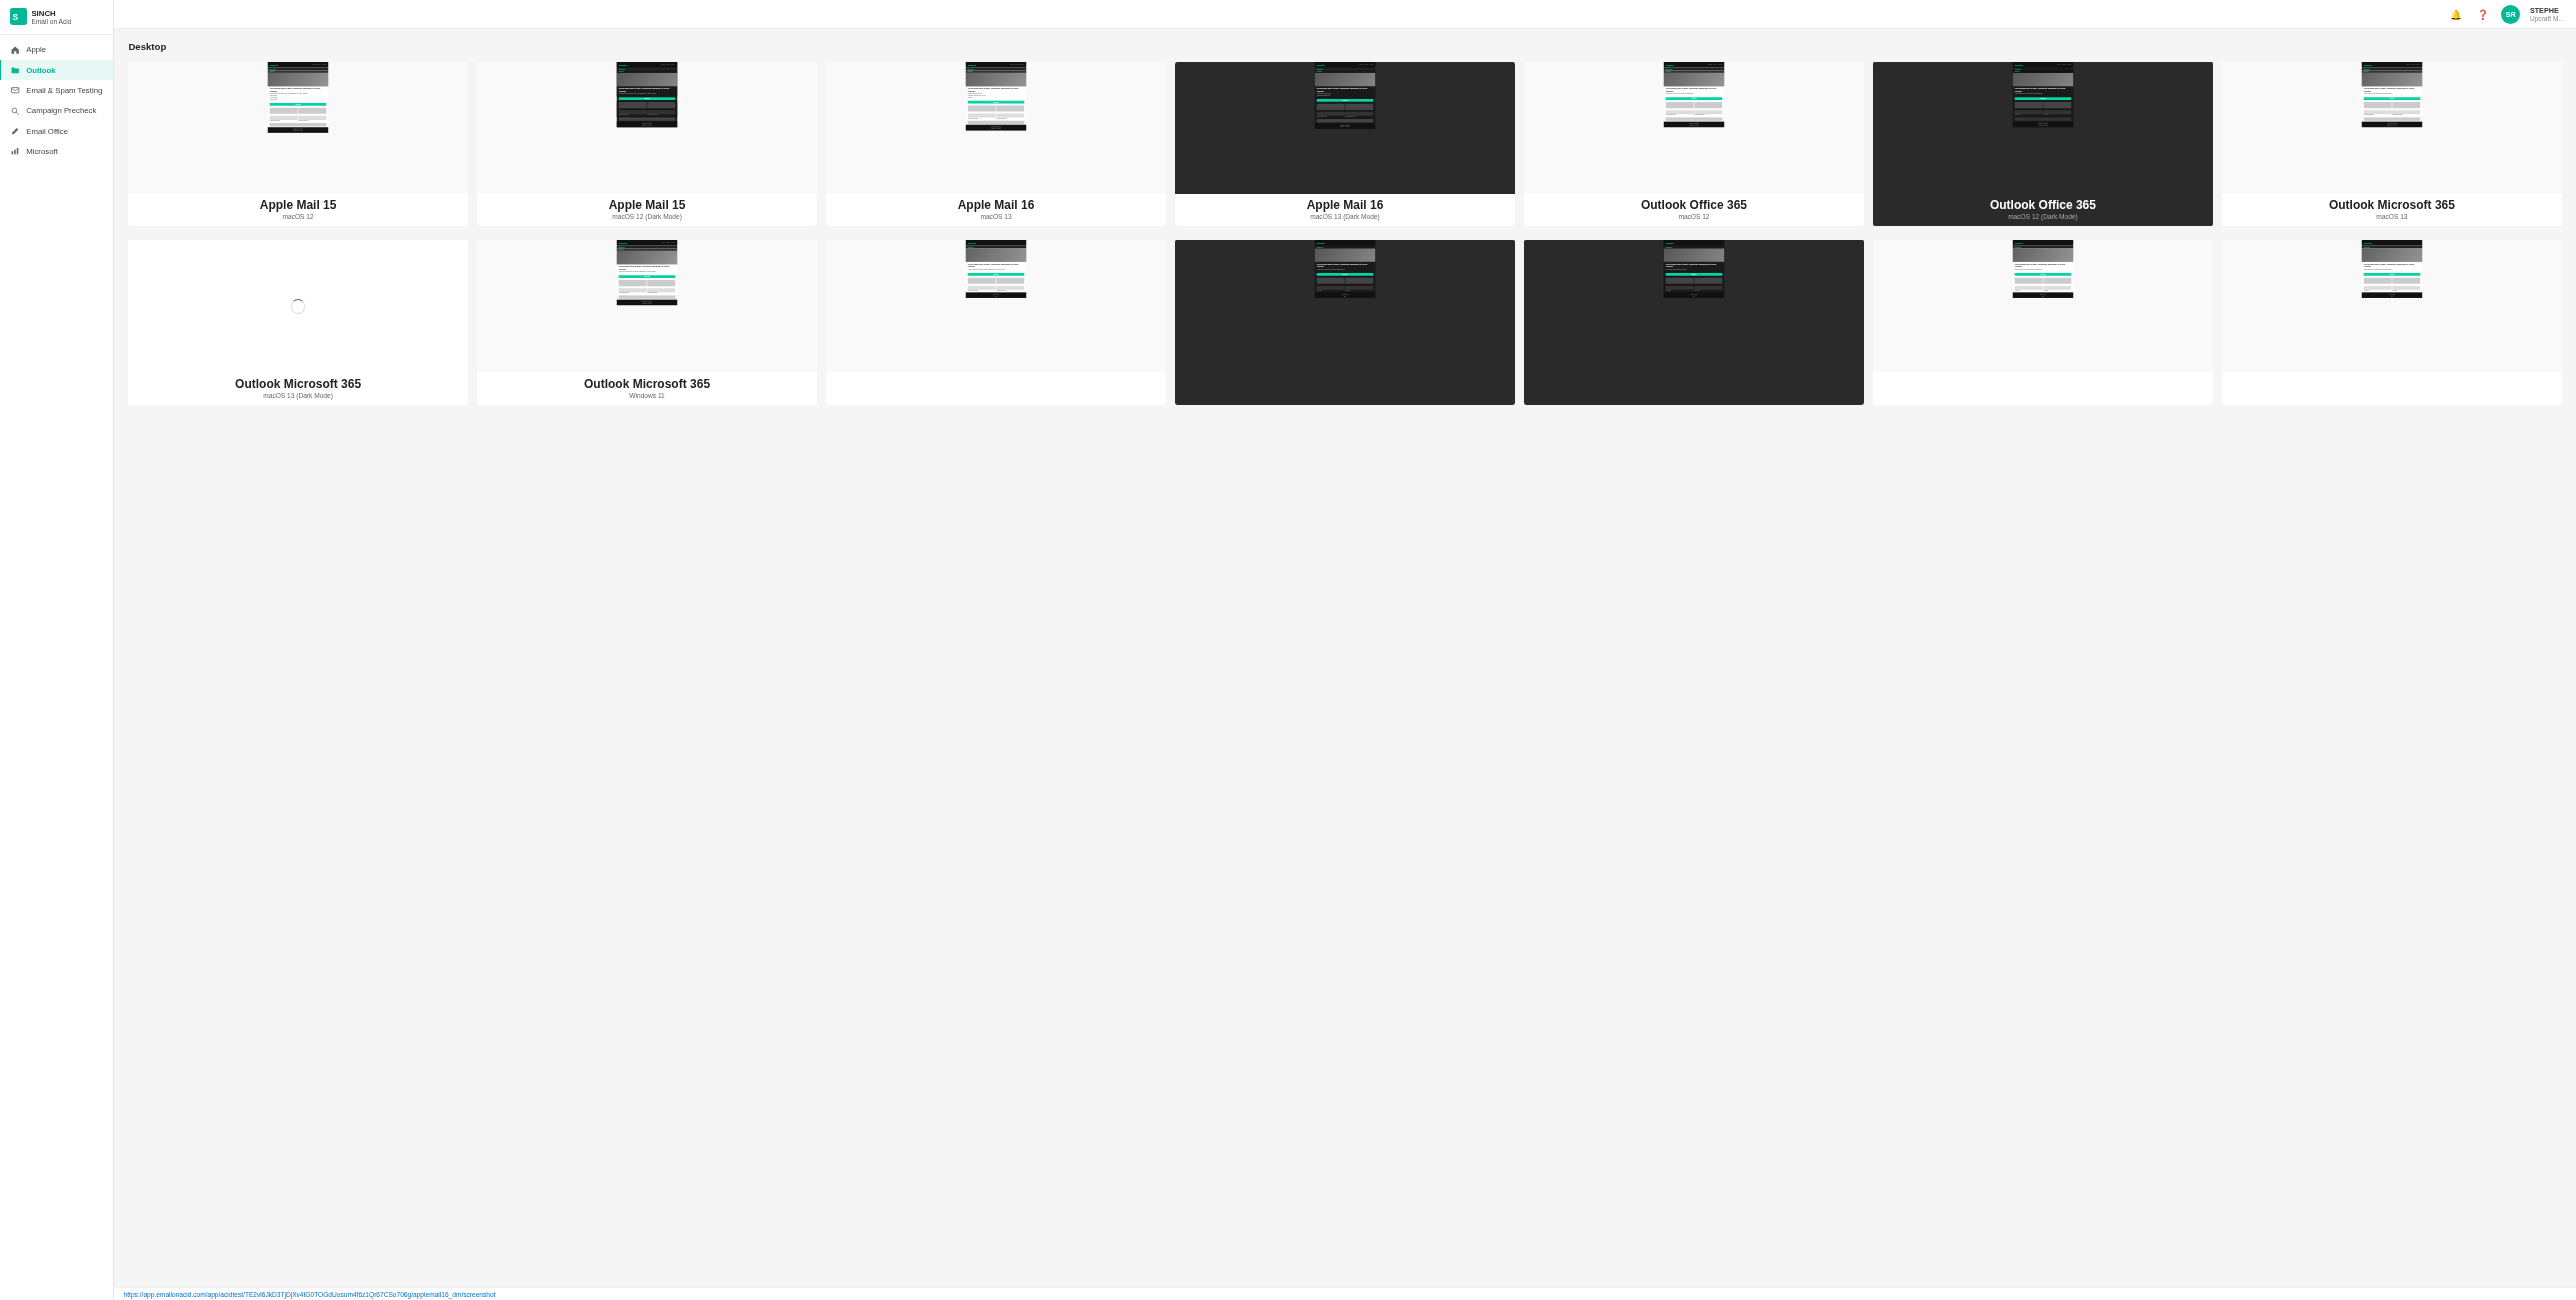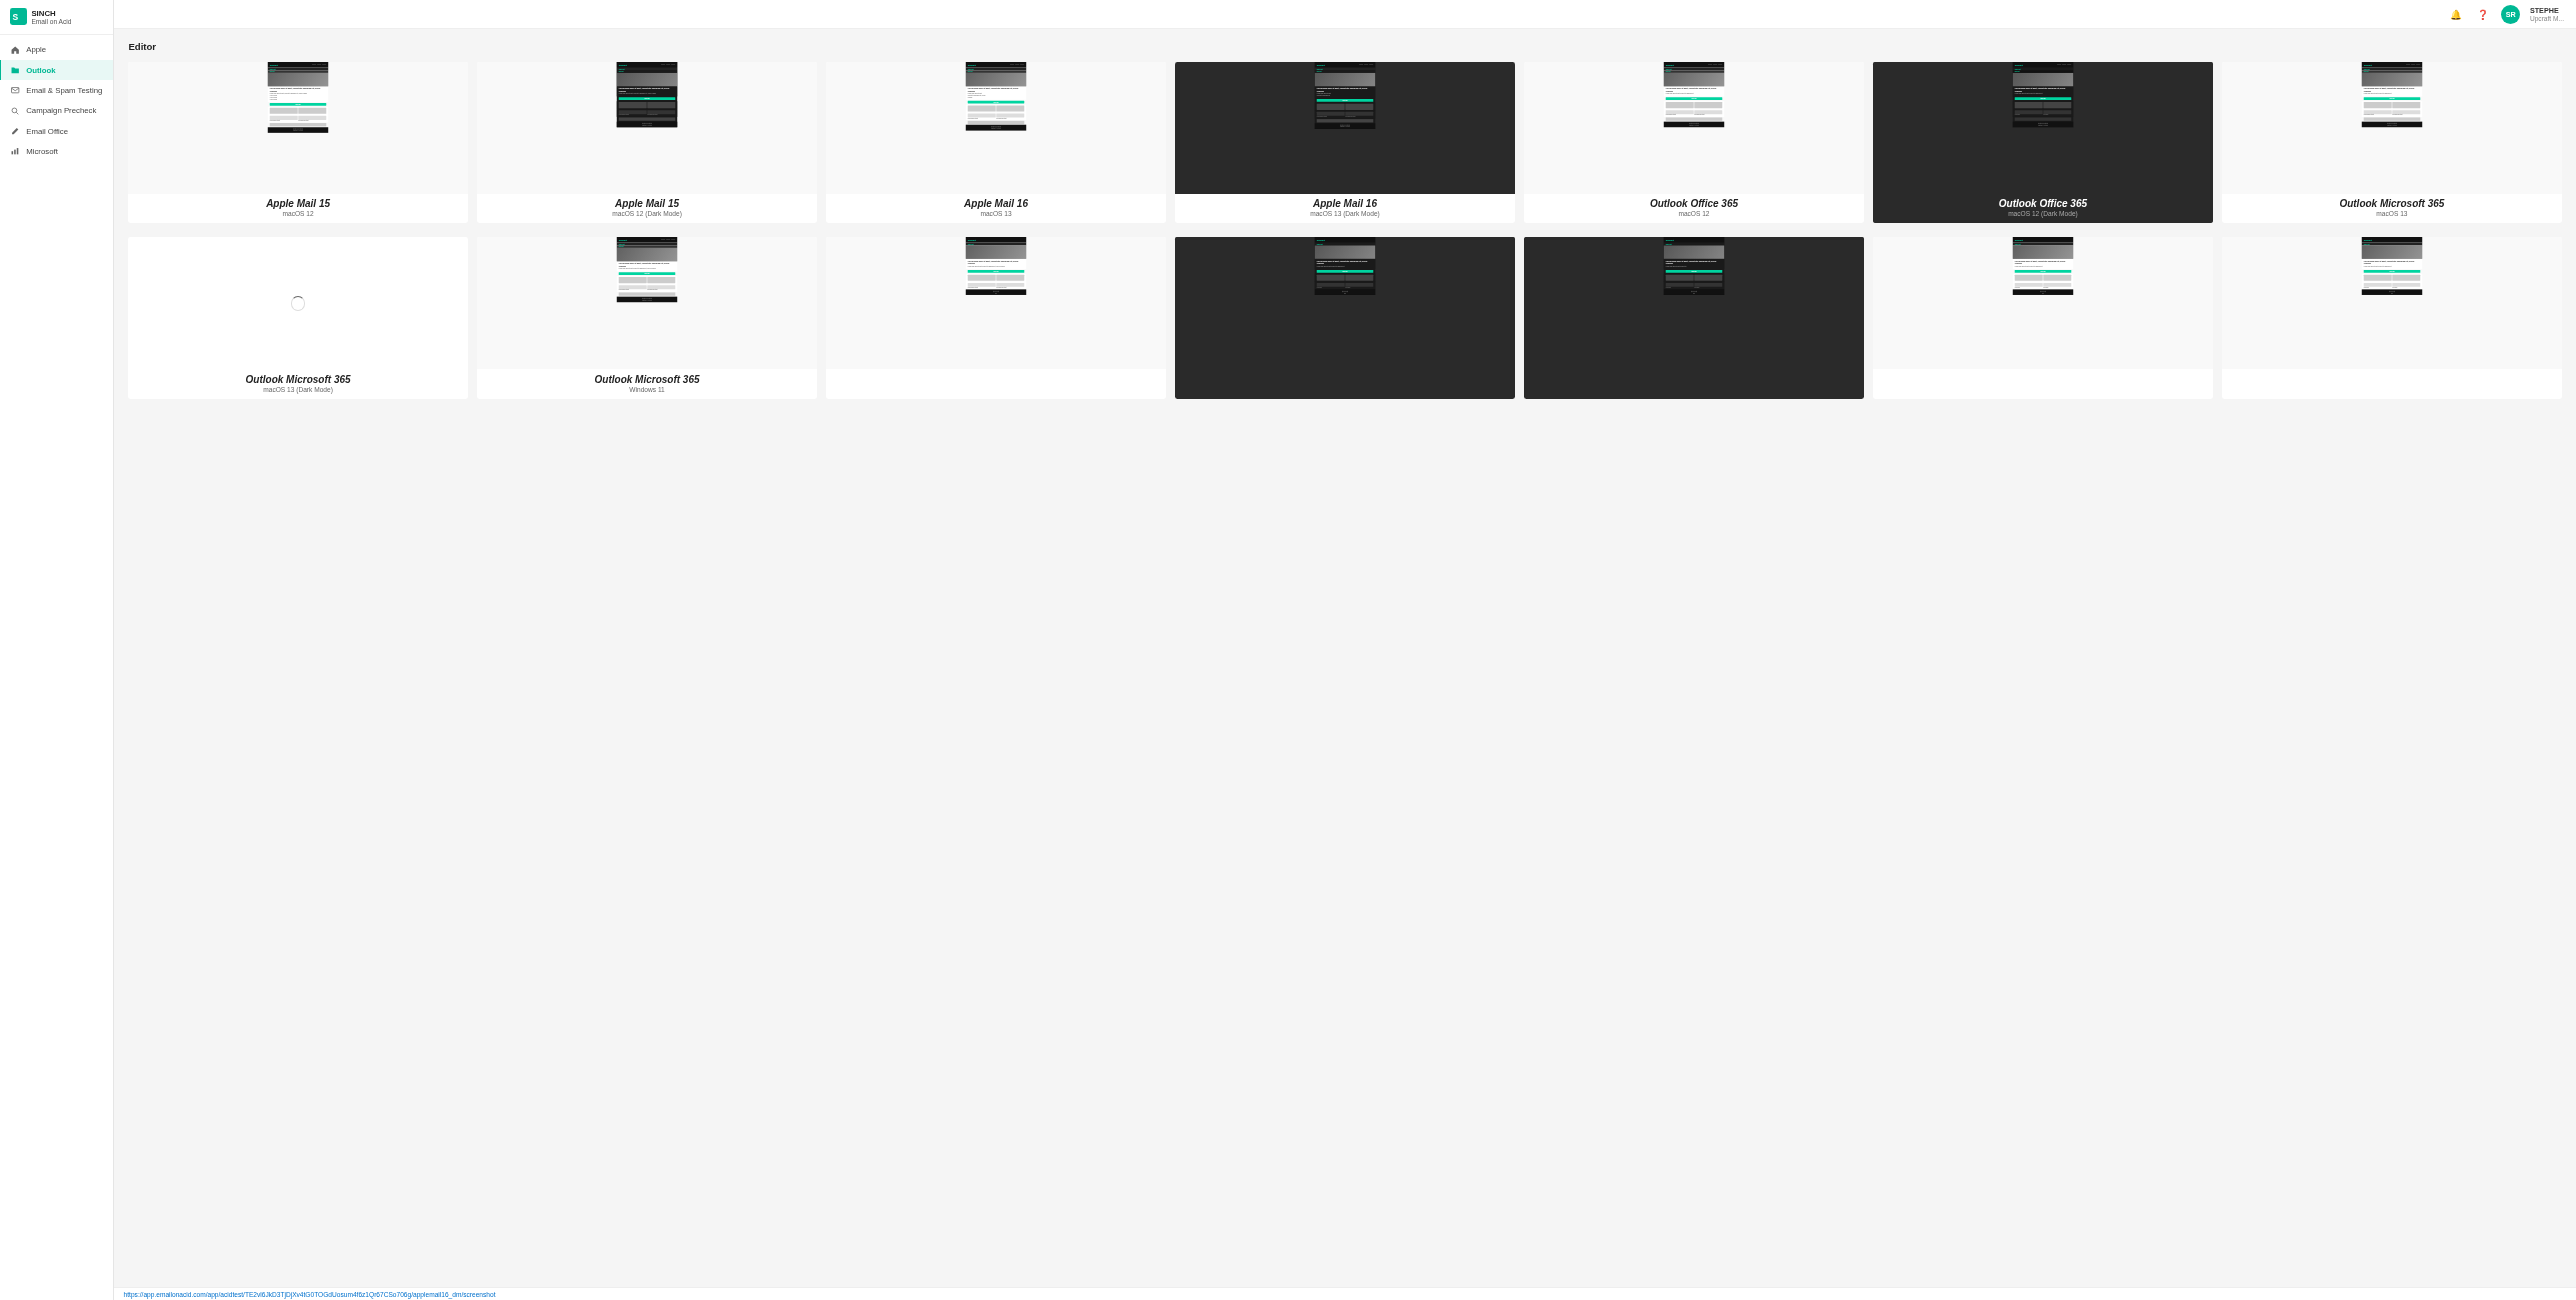--- a/index.html
+++ b/index.html
@@ -154,24 +154,23 @@
       position: relative;
       background: #f9f9f9;
     }
     .preview-card.dark-theme .preview-thumbnail { background: #333; }
 
     .preview-info {
       padding: 4.8px 6px 6px;
       text-align: center;
     }
     .preview-name {
-      font-size: 10px;
+      font-size: 12px;
       font-weight: 700;
       color: #222;
-      font-style: italic;
     }
     .preview-os {
       font-size: 6.6px;
       color: #666;
       margin-top: 0.6px;
     }
 
     
     .email-mock {
       transform: scale(0.28);
@@ -380,21 +379,21 @@
     <div class="topbar-icon" title="Notifications">🔔</div>
     <div class="topbar-icon" title="Help">❓</div>
     <div class="avatar">SR</div>
     <div>
       <div class="user-name">STEPHE</div>
       <div class="user-sub">Upcraft M...</div>
     </div>
   </div>
 
   <div class="content">
-    <div class="section-title">Editor</div>
+    <div class="section-title">Desktop</div>
 
     <div class="preview-grid">
 
       <div class="preview-card">
         <div class="preview-thumbnail">
           <div class="email-mock">
             <div class="em-header">
                 <span class="em-logo">upcraft</span>
                 <div class="em-nav">
                   <div class="em-nav-dot"></div>

